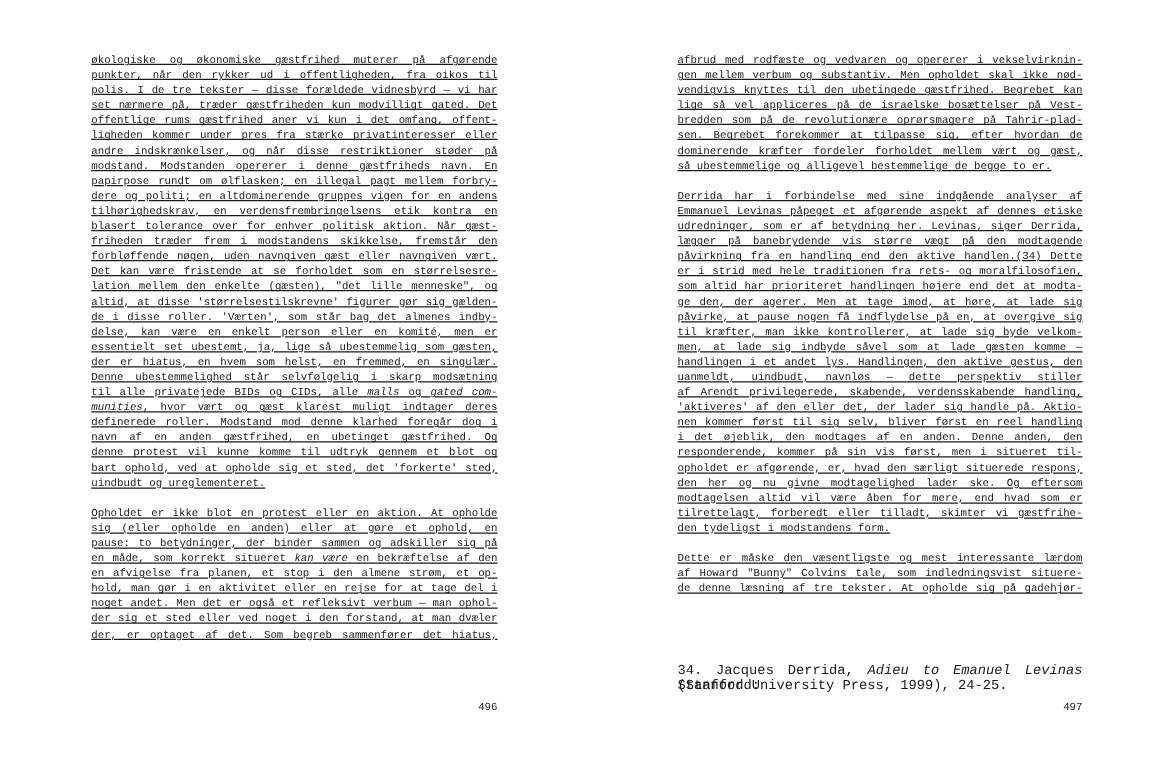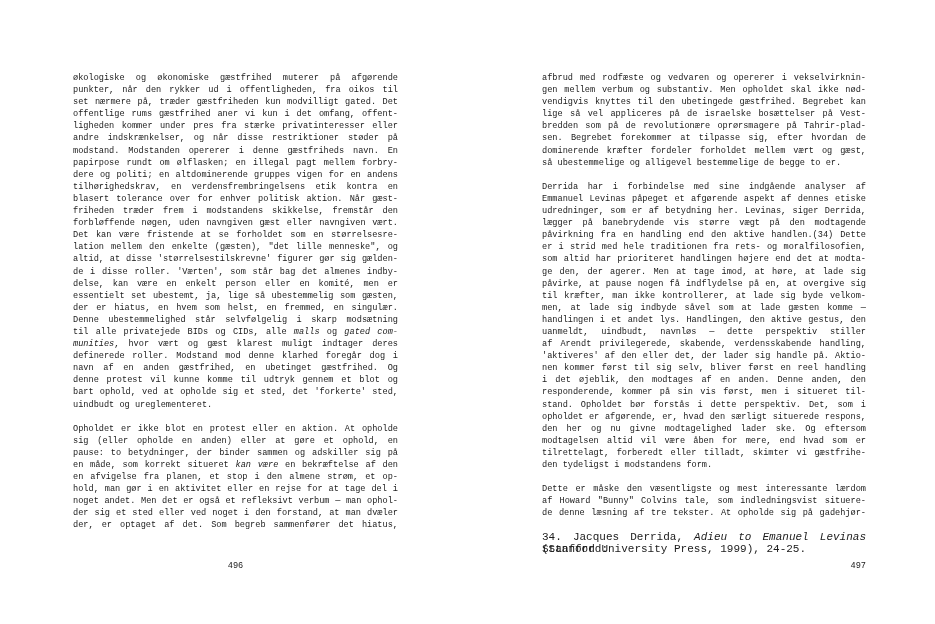--- a/index.html
+++ b/index.html
@@ -15,24 +15,25 @@
     font-family: "Liberation Mono", "DejaVu Sans Mono", monospace;
     color: #1a1a1a;
   }
   .spread {
     position: absolute;
     inset: 0;
     background: #ffffff;
   }
   .column {
     position: absolute;
-    top: 72px;
+    top: 42px;
     font-size: 8.6px;
     line-height: 12.1px;
     letter-spacing: 0;
+    text-decoration: underline;
   }
   .column.left  { left: 73px;  width: 325px; }
   .column.right { left: 542px; width: 324px; }
   .para { margin-bottom: 12.1px; }
   .para:last-child { margin-bottom: 0; }
   .line {
     text-align: justify;
     text-align-last: justify;
     height: 12.1px;
     overflow: visible;
@@ -46,32 +47,33 @@
     top: 531px;
     font-size: 11px;
     line-height: 12.1px;
   }
   .pageno {
     position: absolute;
     top: 560px;
     font-size: 8.6px;
     line-height: 12.1px;
   }
-  .pageno.left  { left: 73px;  width: 325px; text-align: center; }
+  .pageno.left  { left: 73px;  width: 325px; text-align: right; }
   .pageno.right { left: 542px; width: 324px; text-align: right; }
 </style>
 </head>
 <body>
 
 <div class="spread">
 
   <div class="column left" id="left-col">
       <div class="para">
         <div class="line">økologiske og økonomiske gæstfrihed muterer på afgørende</div>
         <div class="line">punkter, når den rykker ud i offentligheden, fra oikos til</div>
+        <div class="line">polis. I de tre tekster — disse forældede vidnesbyrd — vi har</div>
         <div class="line">set nærmere på, træder gæstfriheden kun modvilligt gated. Det</div>
         <div class="line">offentlige rums gæstfrihed aner vi kun i det omfang, offent-</div>
         <div class="line">ligheden kommer under pres fra stærke privatinteresser eller</div>
         <div class="line">andre indskrænkelser, og når disse restriktioner støder på</div>
         <div class="line">modstand. Modstanden opererer i denne gæstfriheds navn. En</div>
         <div class="line">papirpose rundt om ølflasken; en illegal pagt mellem forbry-</div>
         <div class="line">dere og politi; en altdominerende gruppes vigen for en andens</div>
         <div class="line">tilhørighedskrav, en verdensfrembringelsens etik kontra en</div>
         <div class="line">blasert tolerance over for enhver politisk aktion. Når gæst-</div>
         <div class="line">friheden træder frem i modstandens skikkelse, fremstår den</div>
@@ -128,21 +130,20 @@
         <div class="line">påvirke, at pause nogen få indflydelse på en, at overgive sig</div>
         <div class="line">til kræfter, man ikke kontrollerer, at lade sig byde velkom-</div>
         <div class="line">men, at lade sig indbyde såvel som at lade gæsten komme —</div>
         <div class="line">handlingen i et andet lys. Handlingen, den aktive gestus, den</div>
         <div class="line">uanmeldt, uindbudt, navnløs — dette perspektiv stiller</div>
         <div class="line">af Arendt privilegerede, skabende, verdensskabende handling,</div>
         <div class="line">'aktiveres' af den eller det, der lader sig handle på. Aktio-</div>
         <div class="line">nen kommer først til sig selv, bliver først en reel handling</div>
         <div class="line">i det øjeblik, den modtages af en anden. Denne anden, den</div>
         <div class="line">responderende, kommer på sin vis først, men i situeret til-</div>
-        <div class="line">stand. Opholdet bør forstås i dette perspektiv. Det, som i</div>
         <div class="line">opholdet er afgørende, er, hvad den særligt situerede respons,</div>
         <div class="line">den her og nu givne modtagelighed lader ske. Og eftersom</div>
         <div class="line">modtagelsen altid vil være åben for mere, end hvad som er</div>
         <div class="line">tilrettelagt, forberedt eller tilladt, skimter vi gæstfrihe-</div>
         <div class="line end">den tydeligst i modstandens form.</div>
       </div>
       <div class="para">
         <div class="line">Dette er måske den væsentligste og mest interessante lærdom</div>
         <div class="line">af Howard "Bunny" Colvins tale, som indledningsvist situere-</div>
         <div class="line">de denne læsning af tre tekster. At opholde sig på gadehjør-</div>

